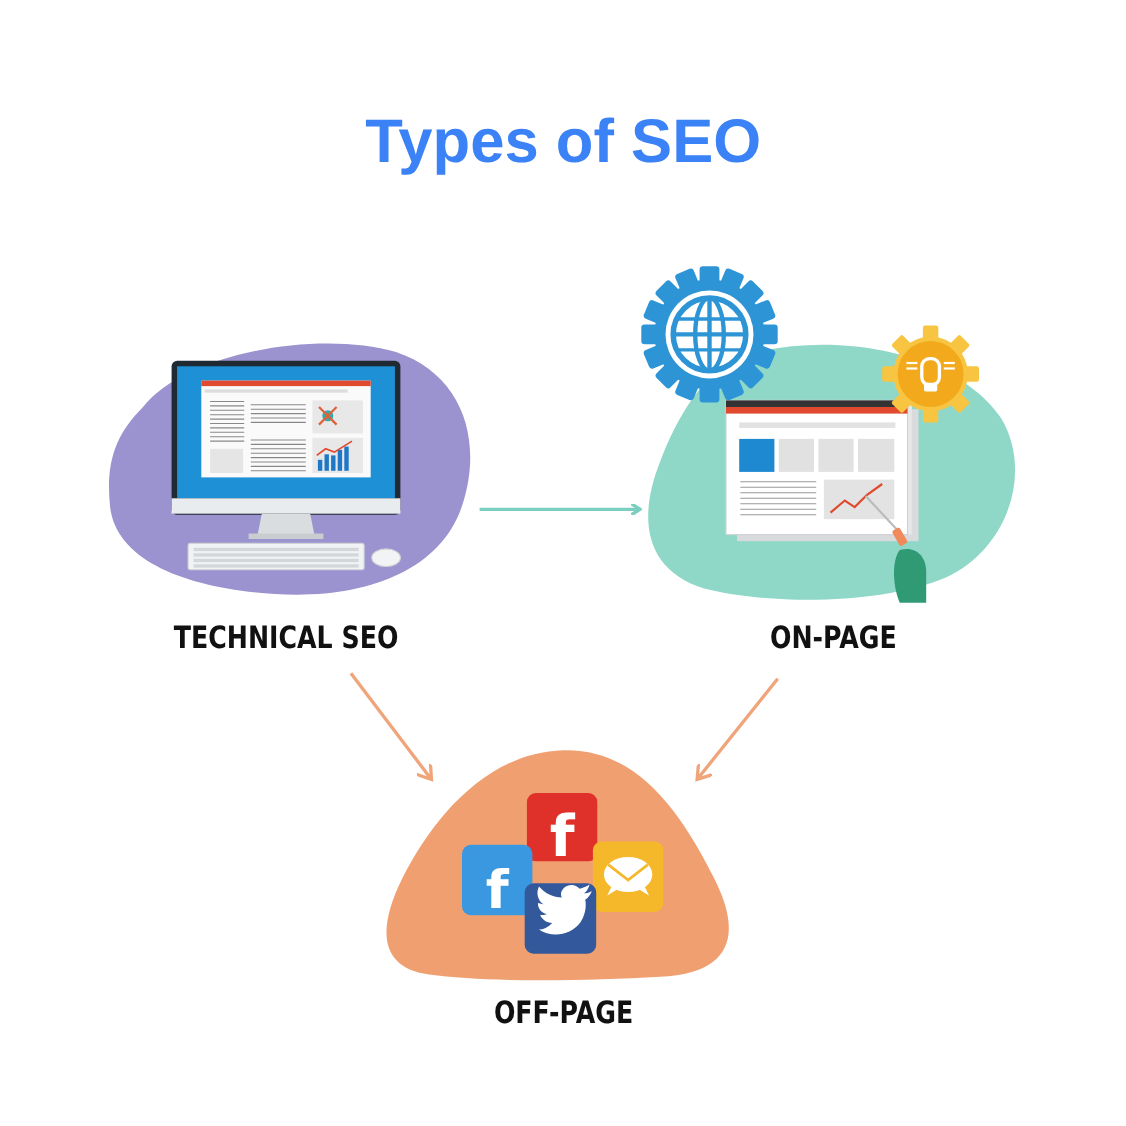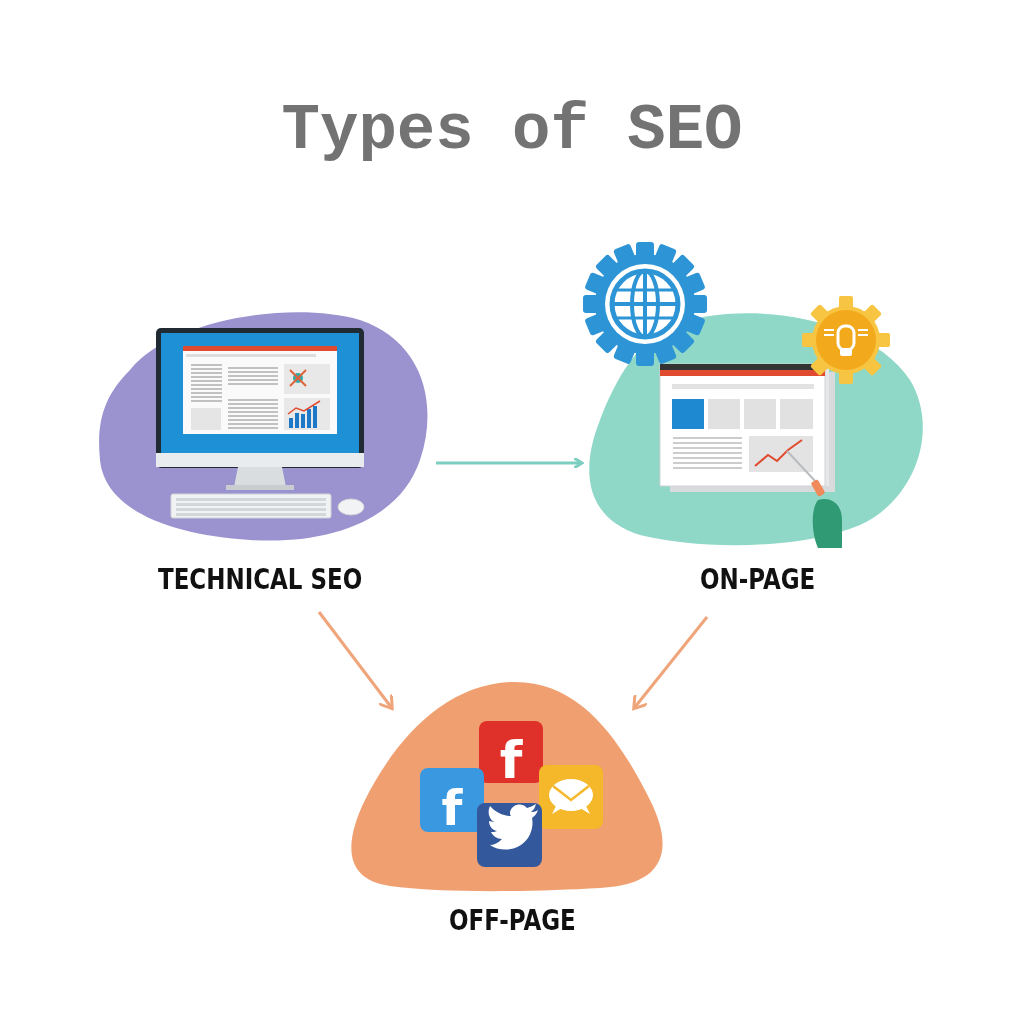--- a/index.html
+++ b/index.html
@@ -1,18 +1,18 @@
 <!DOCTYPE html>
 <html><head>
   <meta charset="utf-8">
   <style>
     html, body { margin: 0; padding: 0; background: #ffffff; }
     body { width: 1024px; height: 1024px; position: relative; overflow: hidden; font-family: "Liberation Sans", "DejaVu Sans", sans-serif; }
     .abs { position: absolute; }
-    .title { left: 0; top: 95px; width: 1024px; text-align: center; font-size: 64px; font-weight: bold; color: #737373; letter-spacing: 0px; font-family: Liberation Mono, monospace; }
+    .title { left: 0; top: 95px; width: 1024px; text-align: center; font-size: 56px; font-weight: bold; color: #3b82f6; letter-spacing: 0px; font-family: Liberation Sans, sans-serif; }
     .label { font-weight: bold; color: #111; font-size: 28px; font-family: "DejaVu Sans", sans-serif; transform: scaleX(0.82); transform-origin: left top; white-space: nowrap; }
     svg { position: absolute; left: 0; top: 0; }
   </style>
 </head>
 <body>
 
 <div class="abs title">Types of SEO</div>
 
 <svg width="1024" height="1024" viewBox="0 0 1024 1024">
   <defs>

